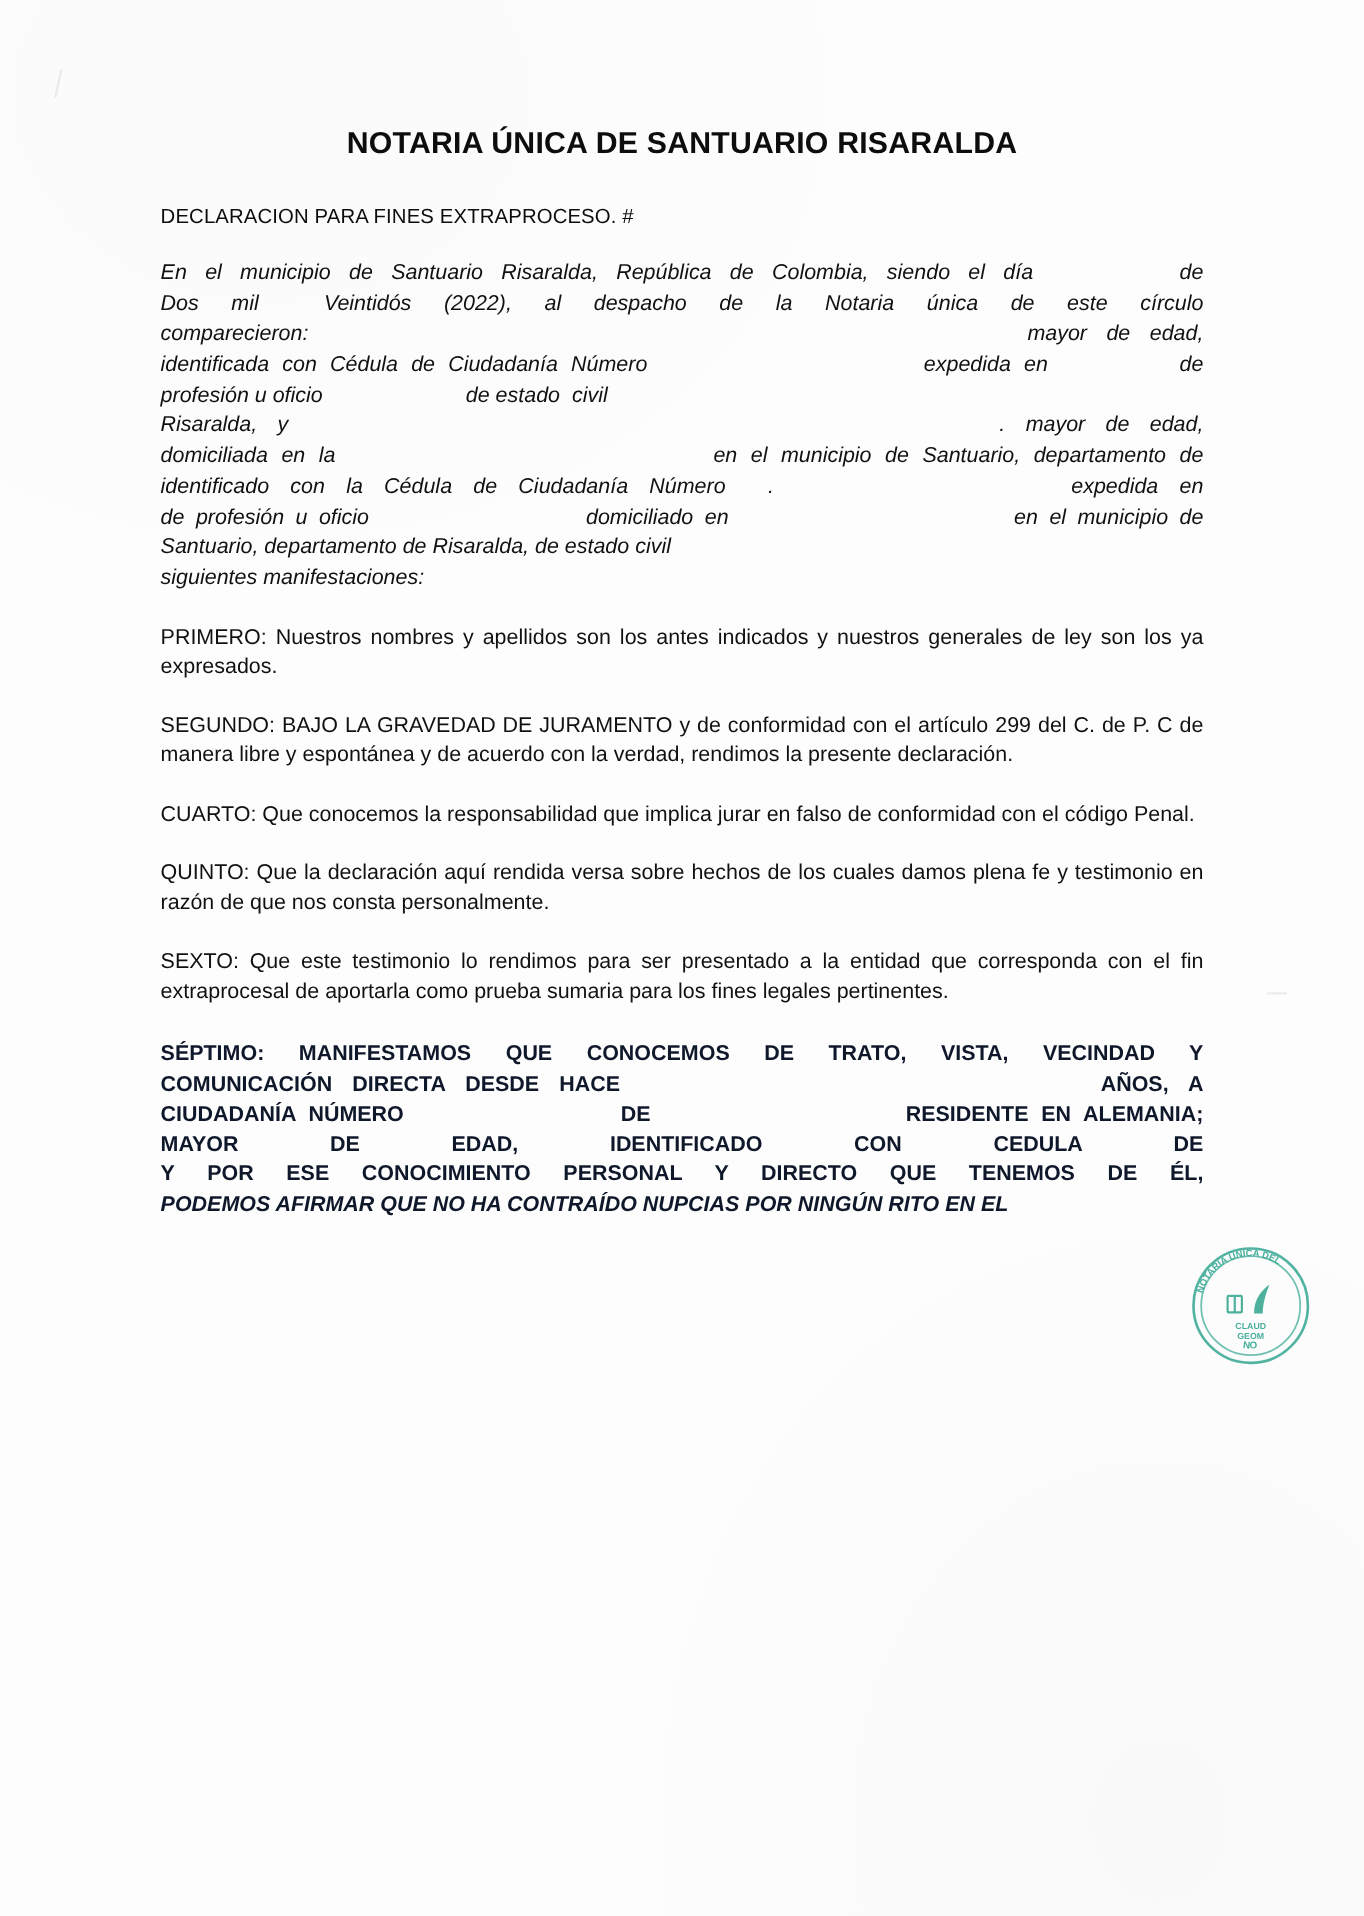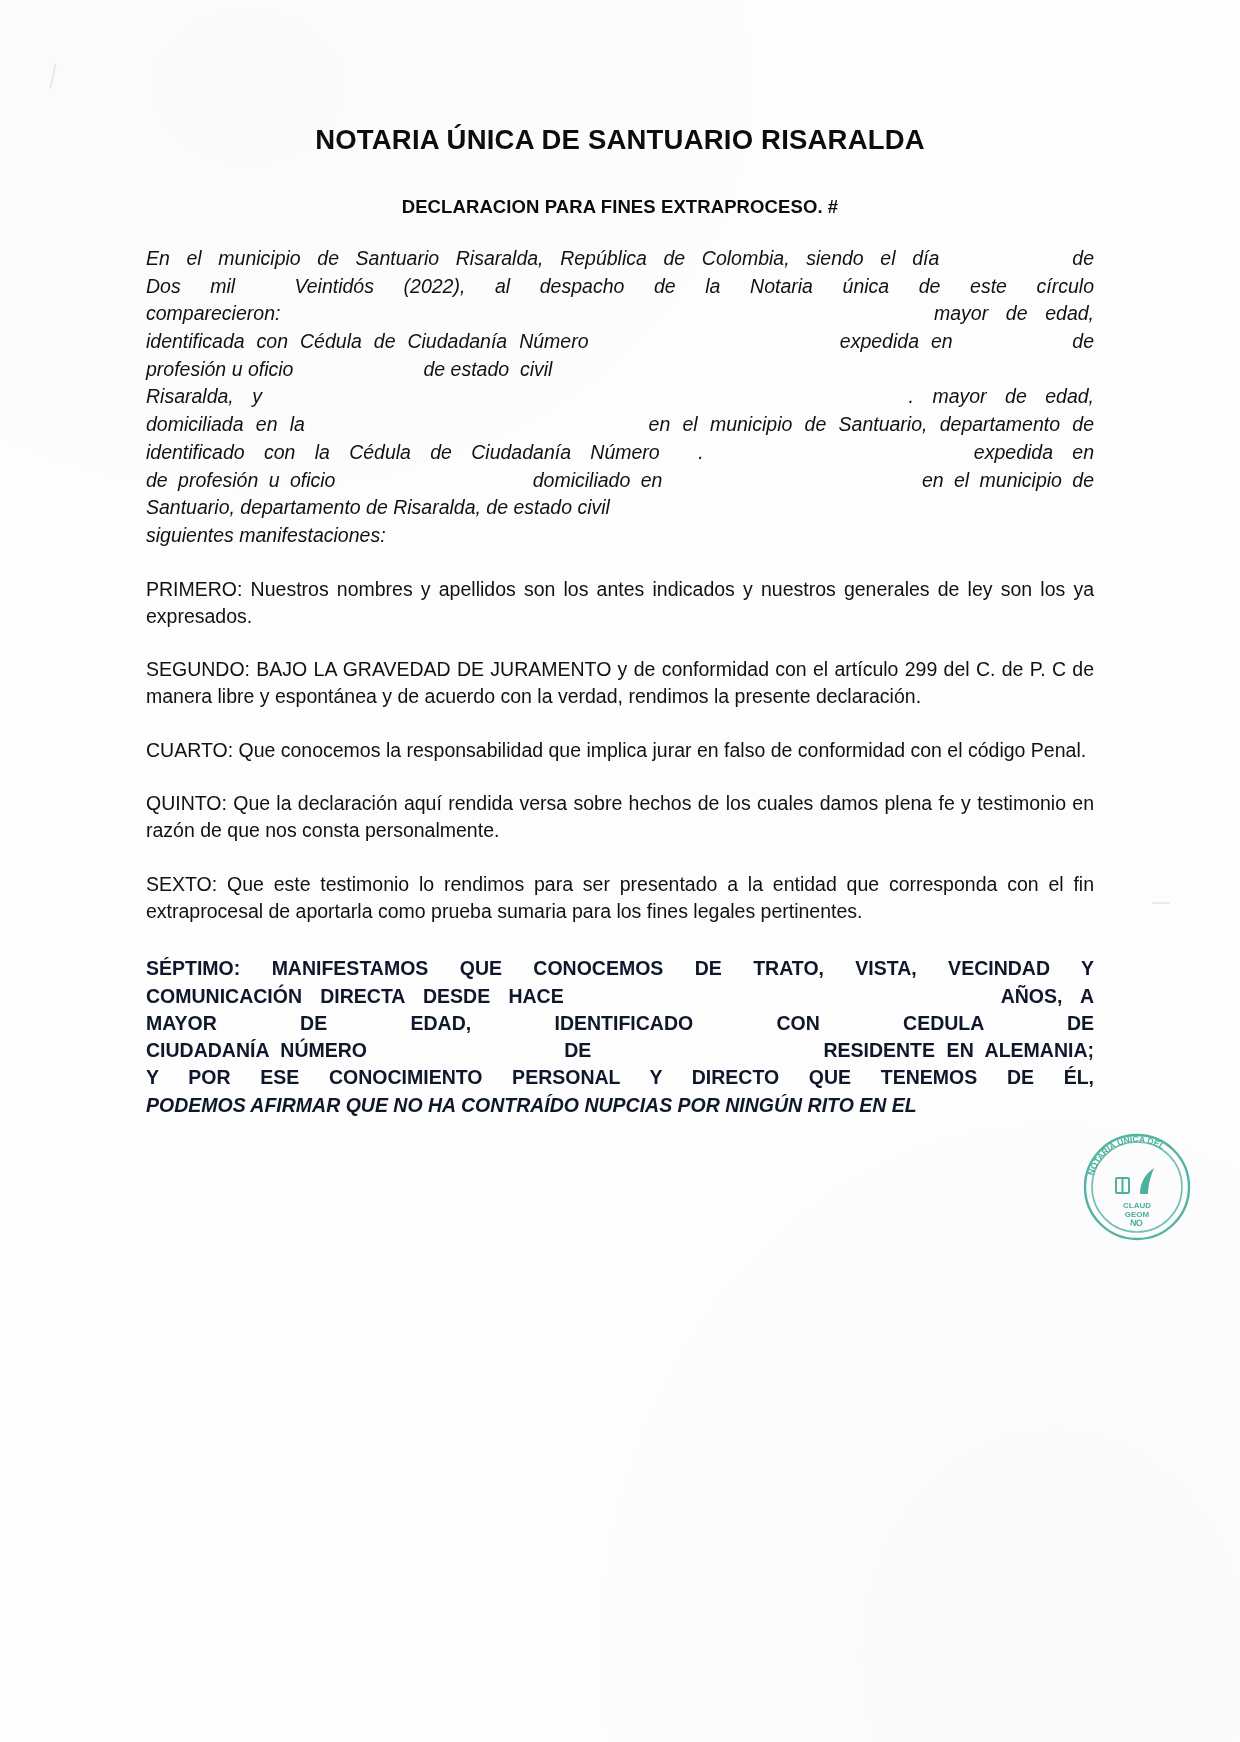--- a/index.html
+++ b/index.html
@@ -25,36 +25,35 @@
     position: absolute;
     inset: 0;
     background:
       radial-gradient(ellipse 70% 40% at 20% 5%, rgba(0,0,0,0.012), rgba(0,0,0,0) 70%),
       radial-gradient(ellipse 60% 50% at 85% 95%, rgba(0,0,0,0.015), rgba(0,0,0,0) 70%);
     pointer-events: none;
   }
   .content {
     position: absolute;
     left: 146px;
-    top: 102px;
+    top: 92px;
     width: 948px;
   }
   .doc-title {
     text-align: center;
     font-size: 27.5px;
     font-weight: bold;
     letter-spacing: 0.2px;
     margin: 0 0 0 0;
     padding-top: 22px;
     color: #0d0d0d;
   }
   .doc-subtitle {
-    text-align: center;
     font-size: 18.5px;
-    font-weight: bold;
+    font-weight: normal;
     letter-spacing: 0.1px;
     margin-top: 40px;
     color: #0d0d0d;
   }
   .preamble {
     margin-top: 27px;
     font-size: 19.5px;
     font-style: italic;
     line-height: 1.42;
     text-align: justify;
@@ -155,22 +154,22 @@
       <b>QUINTO:</b><span> Que la declaración aquí rendida versa sobre hechos de los cuales damos plena fe y testimonio en razón de que nos consta personalmente.</span>
     </div>
 
     <div class="clause">
       <b>SEXTO:</b><span> Que este testimonio lo rendimos para ser presentado a la entidad que corresponda con el fin extraprocesal de aportarla como prueba sumaria para los fines legales pertinentes.</span>
     </div>
 
     <div class="clause-seventh">
       <span class="ln">SÉPTIMO: MANIFESTAMOS QUE CONOCEMOS DE TRATO, VISTA, VECINDAD Y</span>
       <span class="ln">COMUNICACIÓN DIRECTA DESDE HACE                        AÑOS, A</span>
+      <span class="ln">CIUDADANÍA NÚMERO                 DE                    RESIDENTE EN ALEMANIA;</span>
       <span class="ln">MAYOR  DE  EDAD,  IDENTIFICADO  CON  CEDULA  DE</span>
-      <span class="ln">CIUDADANÍA NÚMERO                 DE                    RESIDENTE EN ALEMANIA;</span>
       <span class="ln">Y POR ESE CONOCIMIENTO PERSONAL Y DIRECTO QUE TENEMOS DE ÉL,</span>
       <span class="ln last">PODEMOS AFIRMAR QUE NO HA CONTRAÍDO NUPCIAS POR NINGÚN RITO EN EL</span>
     </div>
 
   </div>
 
   <div class="seal">
     <svg width="118" height="118" viewBox="0 0 118 118" xmlns="http://www.w3.org/2000/svg">
       <defs>
         <path id="arcTop" d="M 14,59 A 45,45 0 0 1 104,59"></path>

